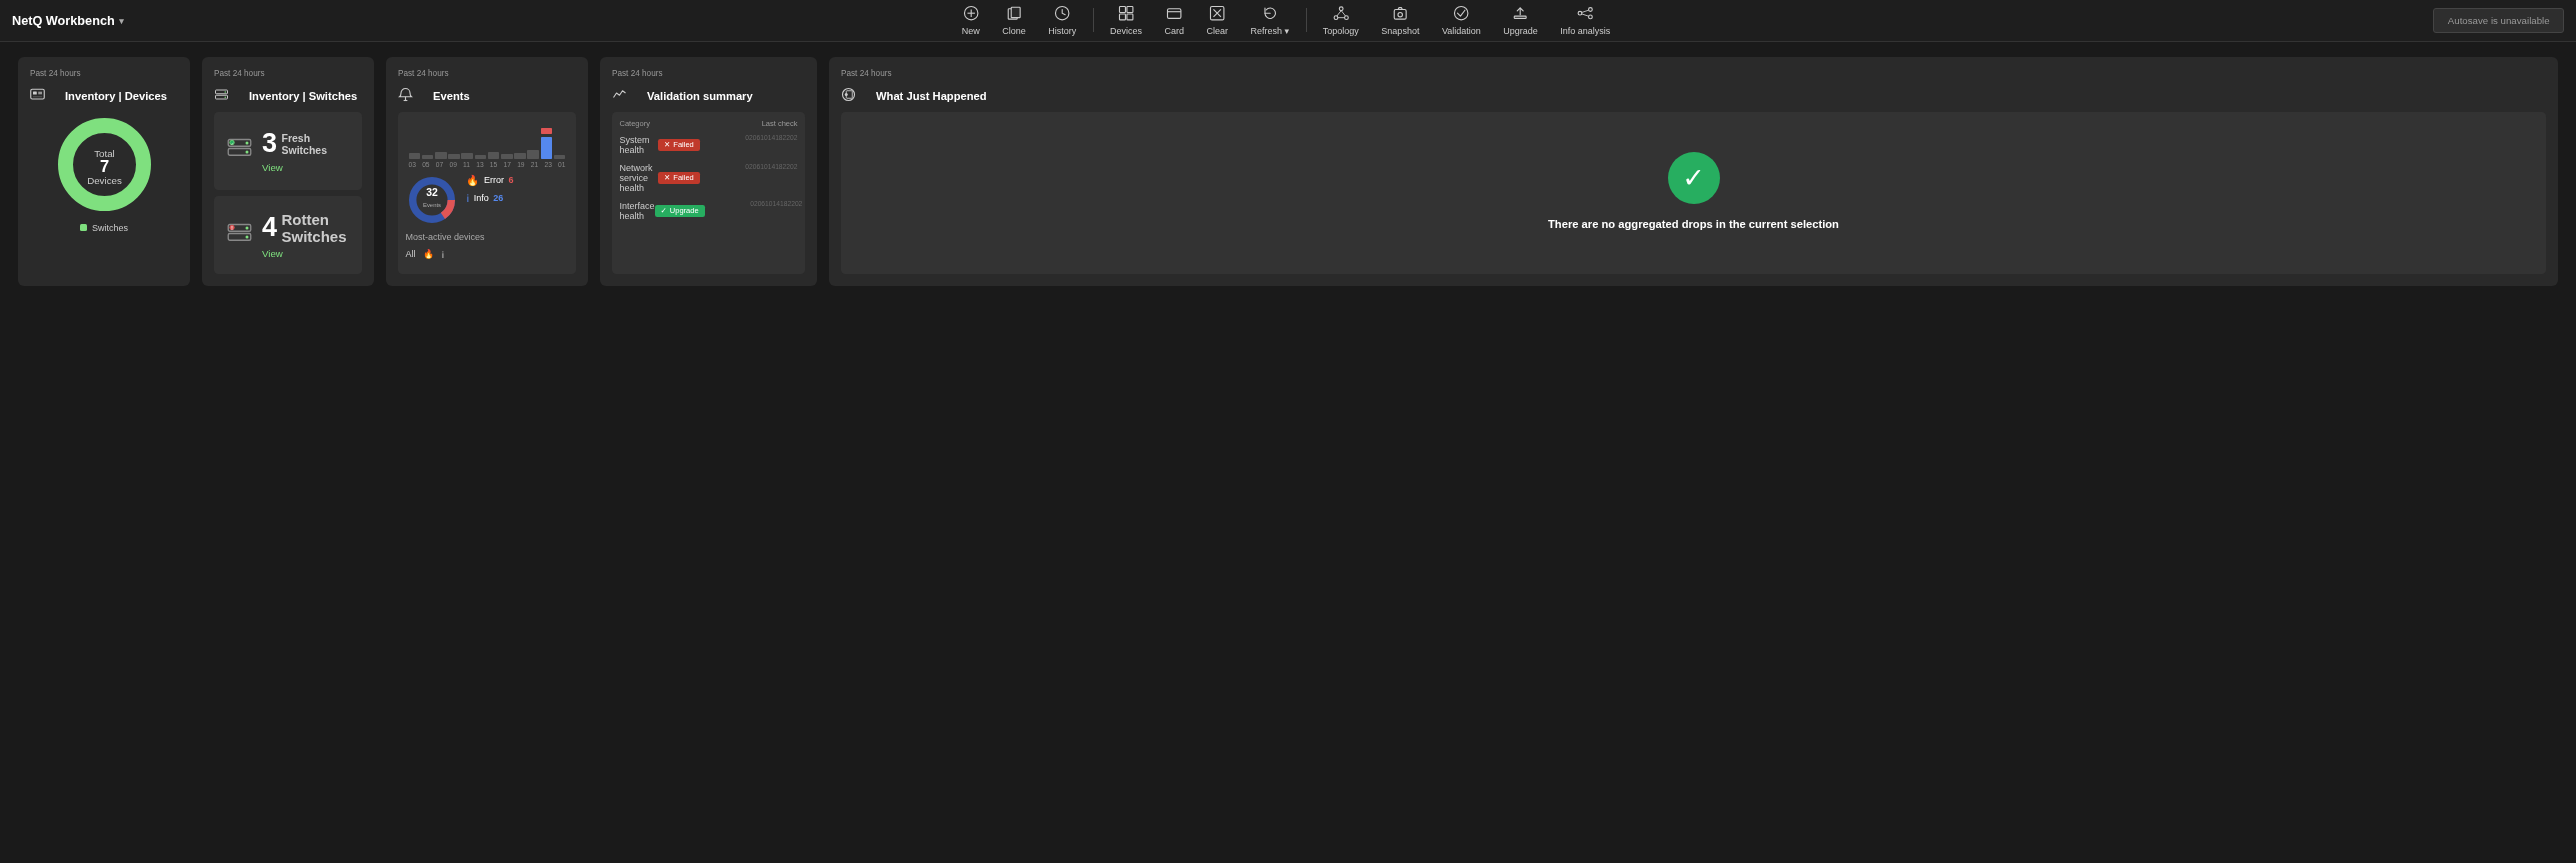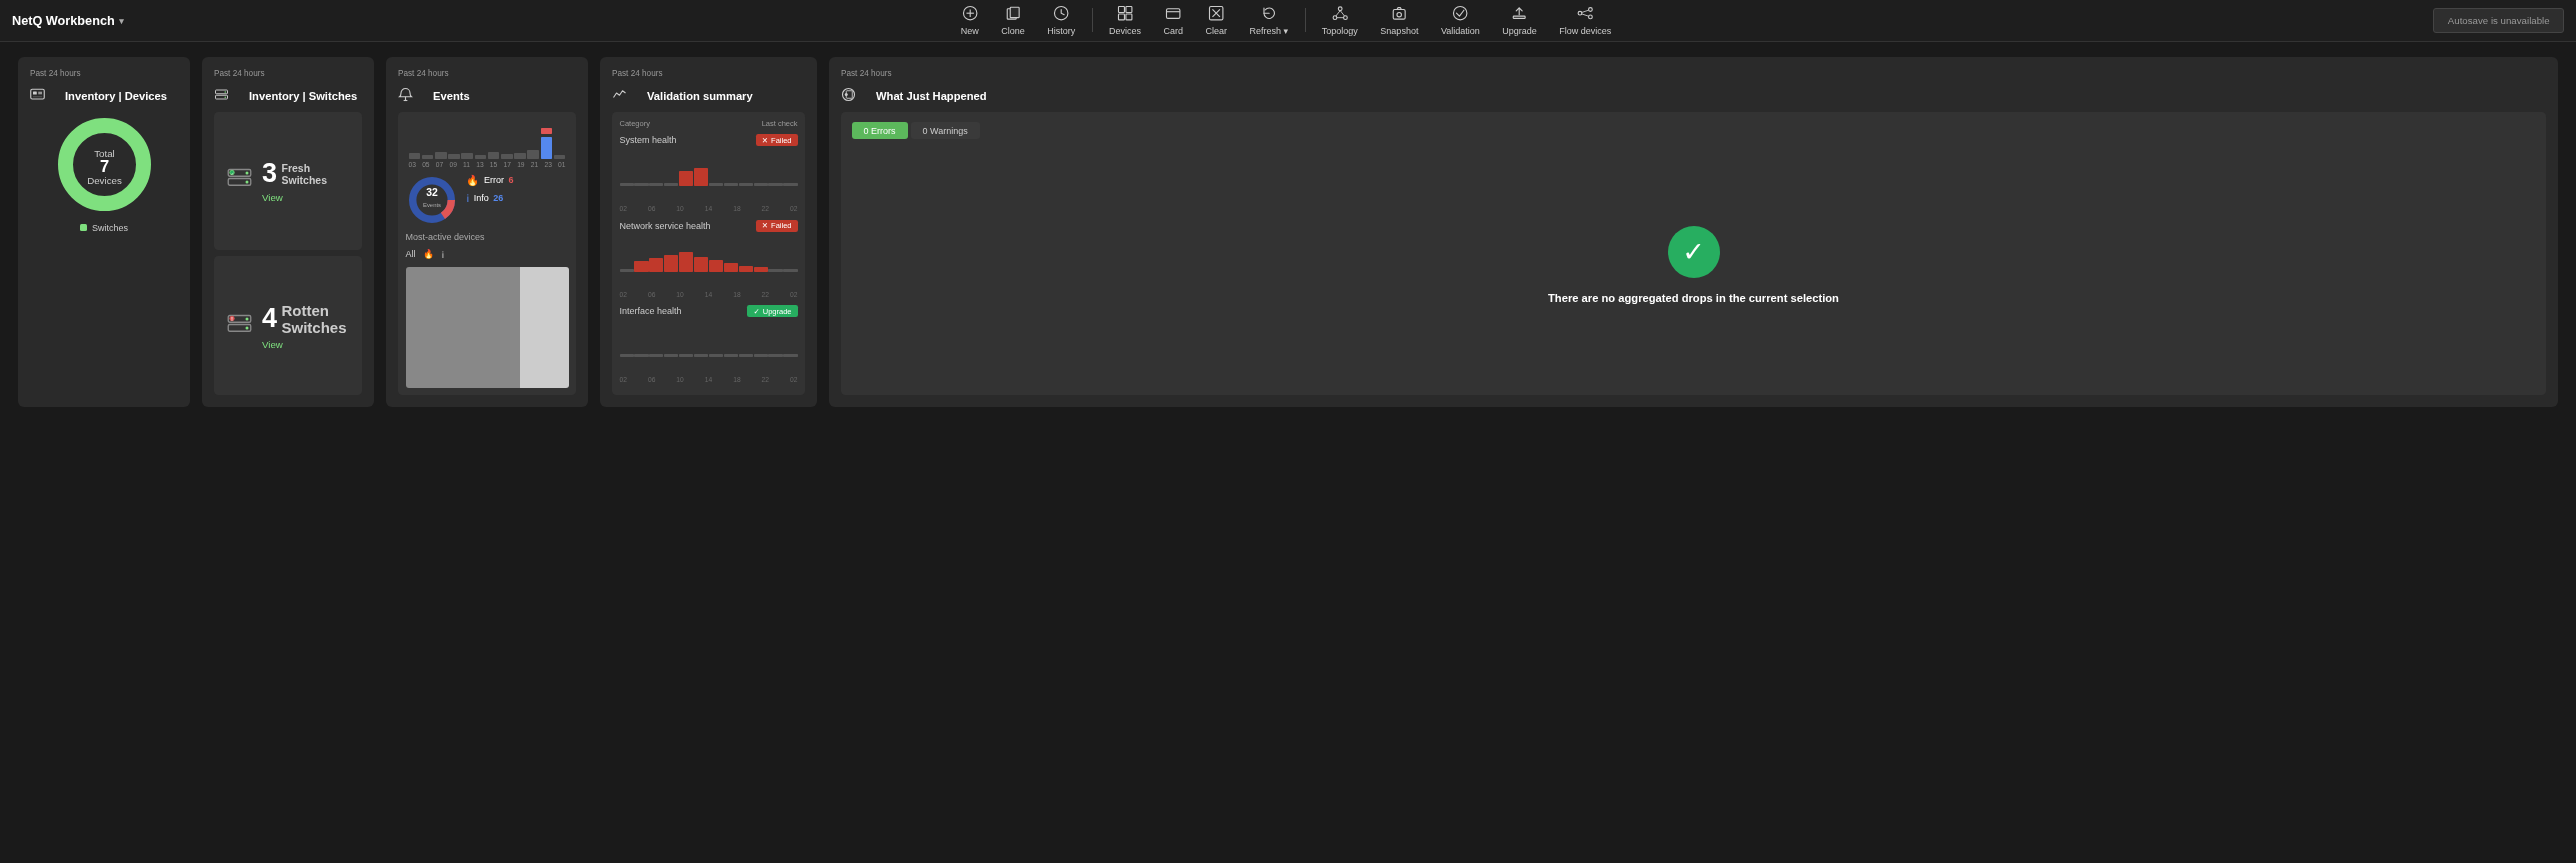--- a/index.html
+++ b/index.html
@@ -205,21 +205,21 @@
     }
     .val-col-headers {
       display: flex;
       justify-content: space-between;
       font-size: 7.5px;
       color: #999;
       margin-bottom: 3px;
     }
     .val-row {
       display: flex;
-      flex-direction: column;
+      flex-direction: row;
       gap: 19px;
       margin-bottom: 4.5px;
     }
     .val-row-header {
       display: flex;
       justify-content: space-between;
       align-items: center;
       font-size: 9px;
       color: #ccc;
     }
@@ -439,21 +439,21 @@
     <button class="nav-btn">
       <span class="icon">
         <svg width="16.4" height="16.4" viewBox="0 0 22 22" fill="none">
             <circle cx="4" cy="11" r="2.5" stroke="#ccc" stroke-width="1.5"></circle>
             <circle cx="18" cy="6" r="2.5" stroke="#ccc" stroke-width="1.5"></circle>
             <circle cx="18" cy="16" r="2.5" stroke="#ccc" stroke-width="1.5"></circle>
             <line x1="6.5" y1="10" x2="15.5" y2="7" stroke="#ccc" stroke-width="1.2"></line>
             <line x1="6.5" y1="12" x2="15.5" y2="15" stroke="#ccc" stroke-width="1.2"></line>
           </svg>
       </span>
-      <span>Flow devices</span>
+      <span>Info analysis</span>
     </button>
   </div>
 
   <button class="autosave-btn">Autosave is unavailable</button>
 </div>
 
 <div class="main">
 
   <div class="card" style="max-width: 172px; min-width: 134px;">
     <div class="past-label">Past 24 hours</div>
@@ -767,24 +767,20 @@
       <span>
         <svg width="15" height="15" viewBox="0 0 20 20" fill="none">
             <circle cx="10" cy="10" r="8" stroke="#ccc" stroke-width="1.5"></circle>
             <rect x="7" y="5" width="8" height="10" rx="1" stroke="#ccc" stroke-width="1.2"></rect>
             <circle cx="7" cy="10" r="2" fill="#ccc"></circle>
           </svg>
       </span>
       <span>What Just Happened</span>
     </div>
     <div class="wjh-inner">
-      <div class="wjh-tabs">
-        <button class="wjh-tab wjh-tab-active">0 Errors</button>
-        <button class="wjh-tab wjh-tab-inactive">0 Warnings</button>
-      </div>
       <div class="wjh-content">
         <div class="check-circle">
           <span>✓</span>
         </div>
         <div class="wjh-message">There are no aggregated drops in the current selection</div>
       </div>
     </div>
   </div>
 
 </div>

